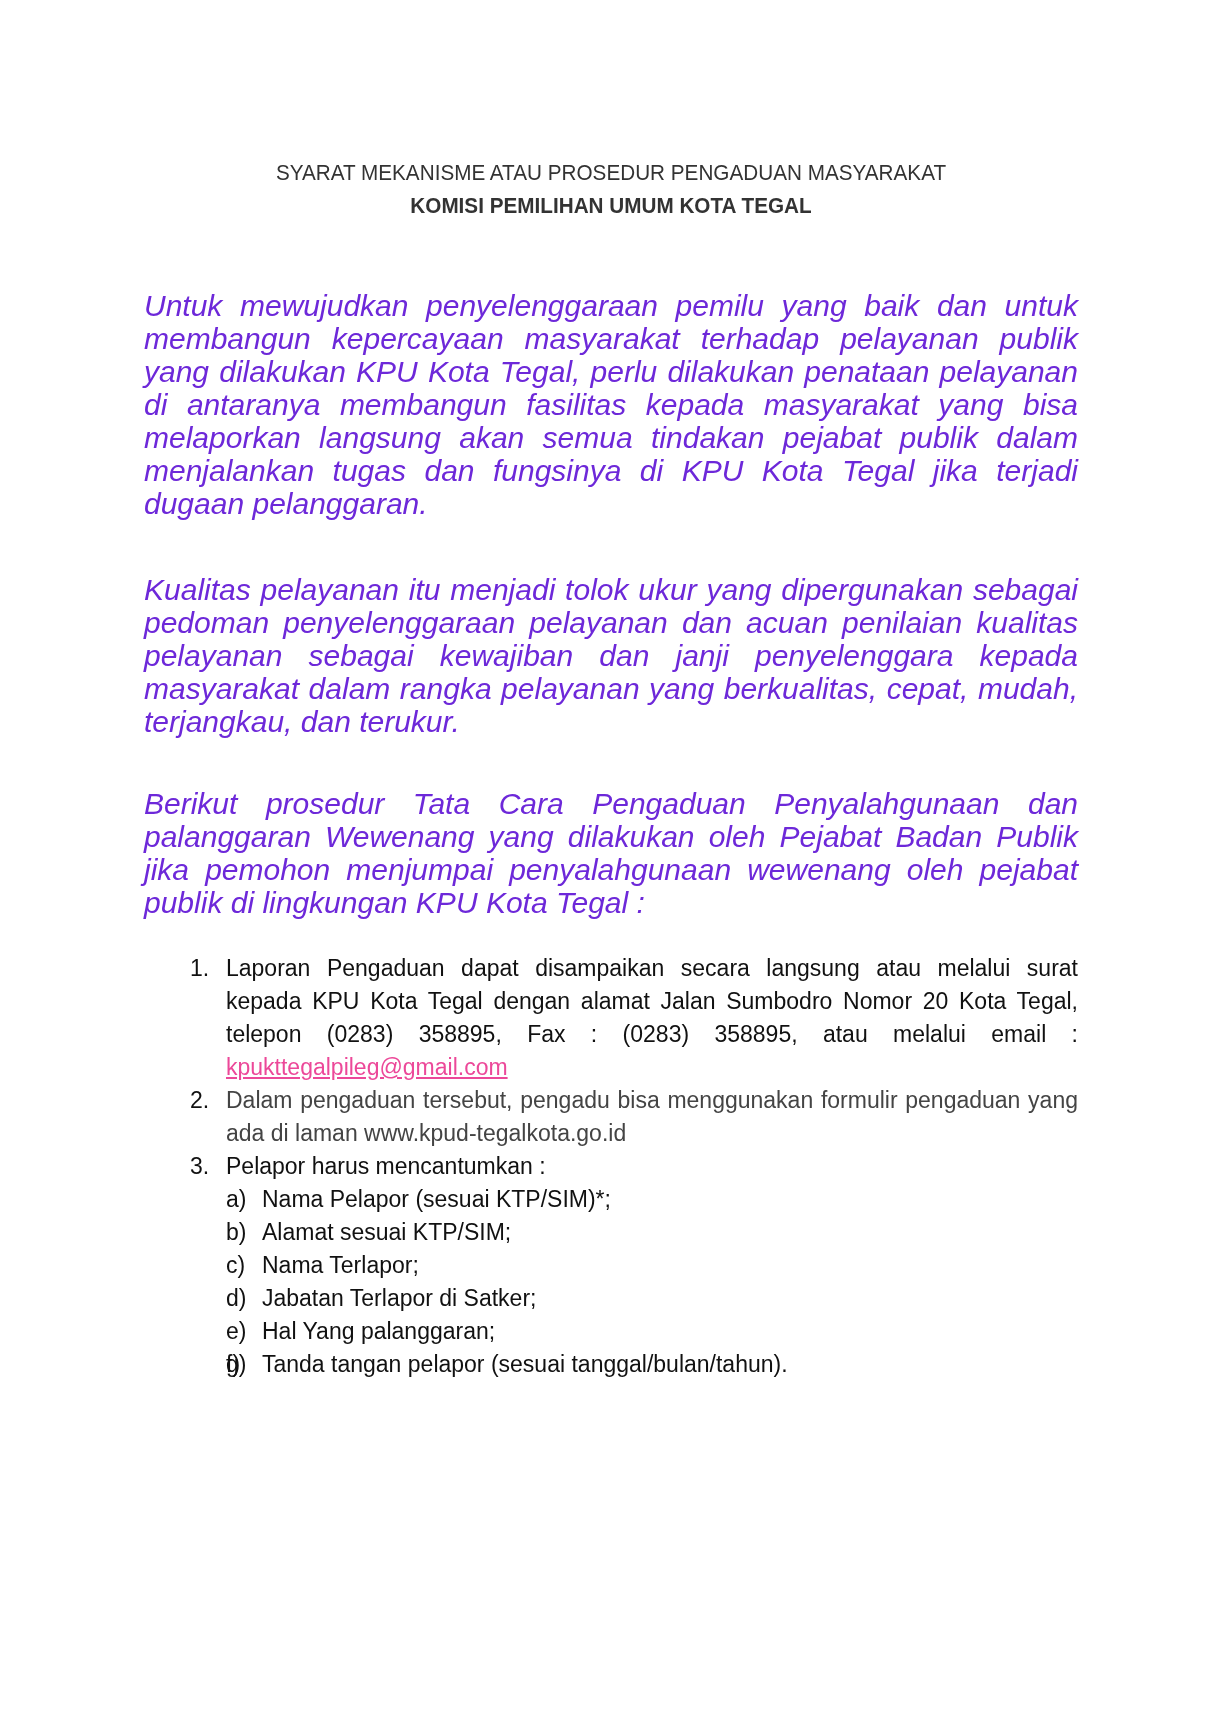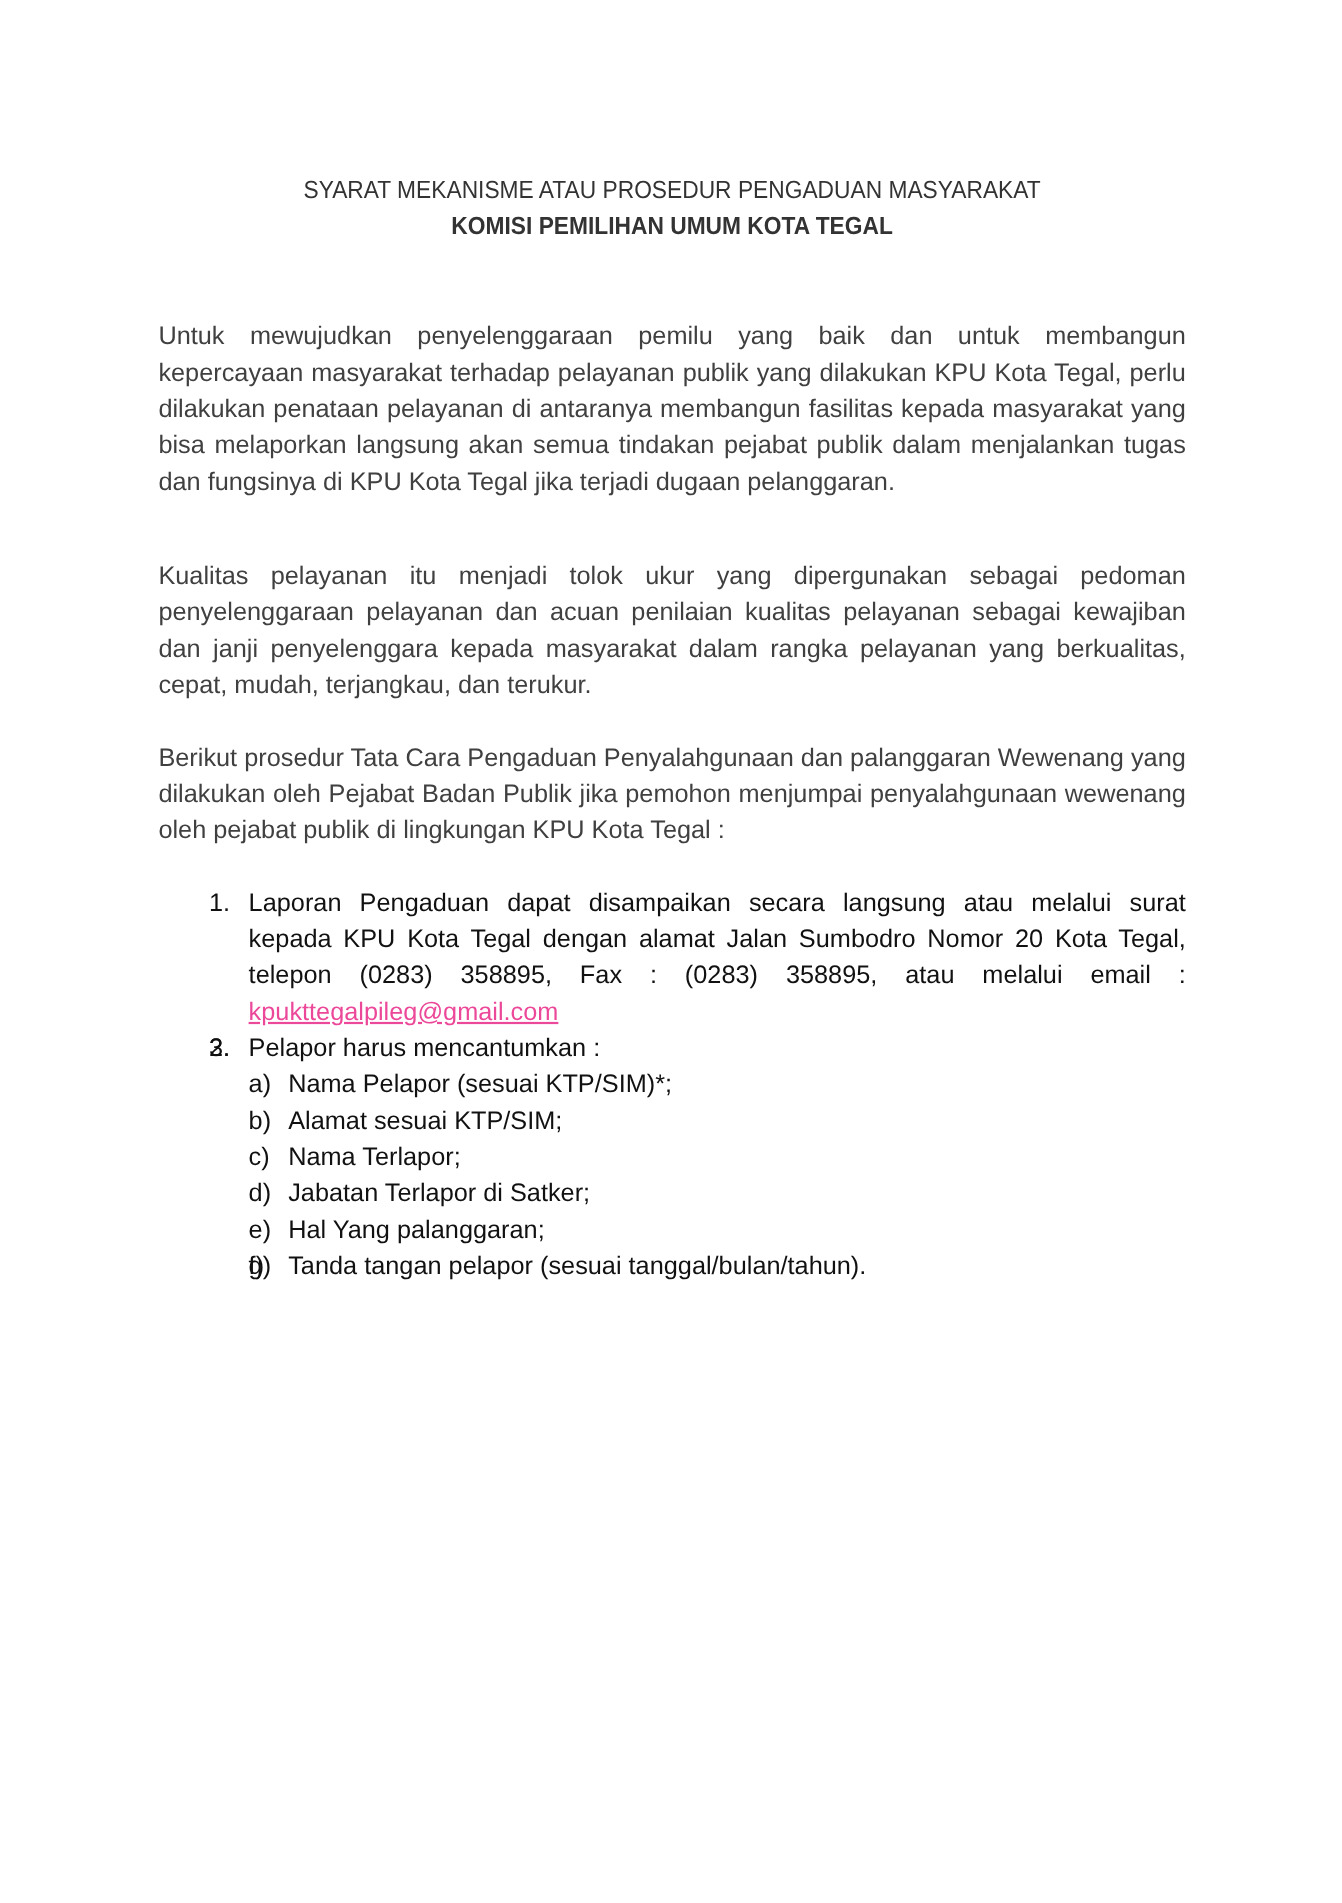--- a/index.html
+++ b/index.html
@@ -38,29 +38,30 @@
       font-size: 22.5px;
       font-weight: bold;
       color: #333333;
       line-height: 33px;
       margin: 0;
       transform: scaleX(0.92);
       transform-origin: center;
       white-space: nowrap;
     }
     .para {
-      font-size: 23px;
+      font-size: 30px;
       line-height: 33px;
       text-align: justify;
-      color: #404040;
+      color: #6d28d9;
       margin: 0;
+      font-style: italic;
     }
     .para-1 { margin-top: 67px; }
     .para-2 { margin-top: 53px; }
-    .para-3 { margin-top: 33px; }
+    .para-3 { margin-top: 49px; }
     .numbered-list {
       list-style: none;
       margin: 33px 0 0 0;
       padding: 0 0 0 82px;
     }
     .numbered-list > li {
       position: relative;
       padding-left: 0;
       font-size: 23px;
       line-height: 33px;
@@ -110,20 +111,21 @@
   <p class="para para-2">Kualitas pelayanan itu menjadi tolok ukur yang dipergunakan sebagai pedoman penyelenggaraan pelayanan dan acuan penilaian kualitas pelayanan sebagai kewajiban dan janji penyelenggara kepada masyarakat dalam rangka pelayanan yang berkualitas, cepat, mudah, terjangkau, dan terukur.</p>
   <p class="para para-3">Berikut prosedur Tata Cara Pengaduan Penyalahgunaan dan palanggaran Wewenang yang dilakukan oleh Pejabat Badan Publik jika pemohon menjumpai penyalahgunaan wewenang oleh pejabat publik di lingkungan KPU Kota Tegal :</p>
 
   <ol class="numbered-list">
     <li>
       <span class="num-marker">1.</span>
       <span>Laporan Pengaduan dapat disampaikan secara langsung atau melalui surat kepada KPU Kota Tegal dengan alamat Jalan Sumbodro Nomor 20 Kota Tegal, telepon (0283) 358895, Fax : (0283) 358895, atau melalui email : </span><a class="email-link" title="kpukttegalpileg@gmail.com">kpukttegalpileg@gmail.com</a>
     </li>
     <li>
       <span class="num-marker">2.</span>
+      <span class="item-gray">Dalam pengaduan tersebut, pengadu bisa menggunakan formulir pengaduan yang ada di laman www.kpud-tegalkota.go.id</span>
     </li>
     <li>
       <span class="num-marker">3.</span>
       <span>Pelapor harus mencantumkan :</span>
       <ul class="sub-list">
         <li>
           <span class="sub-marker">a)</span>
           <span>Nama Pelapor (sesuai KTP/SIM)*;</span>
         </li>
         <li>

